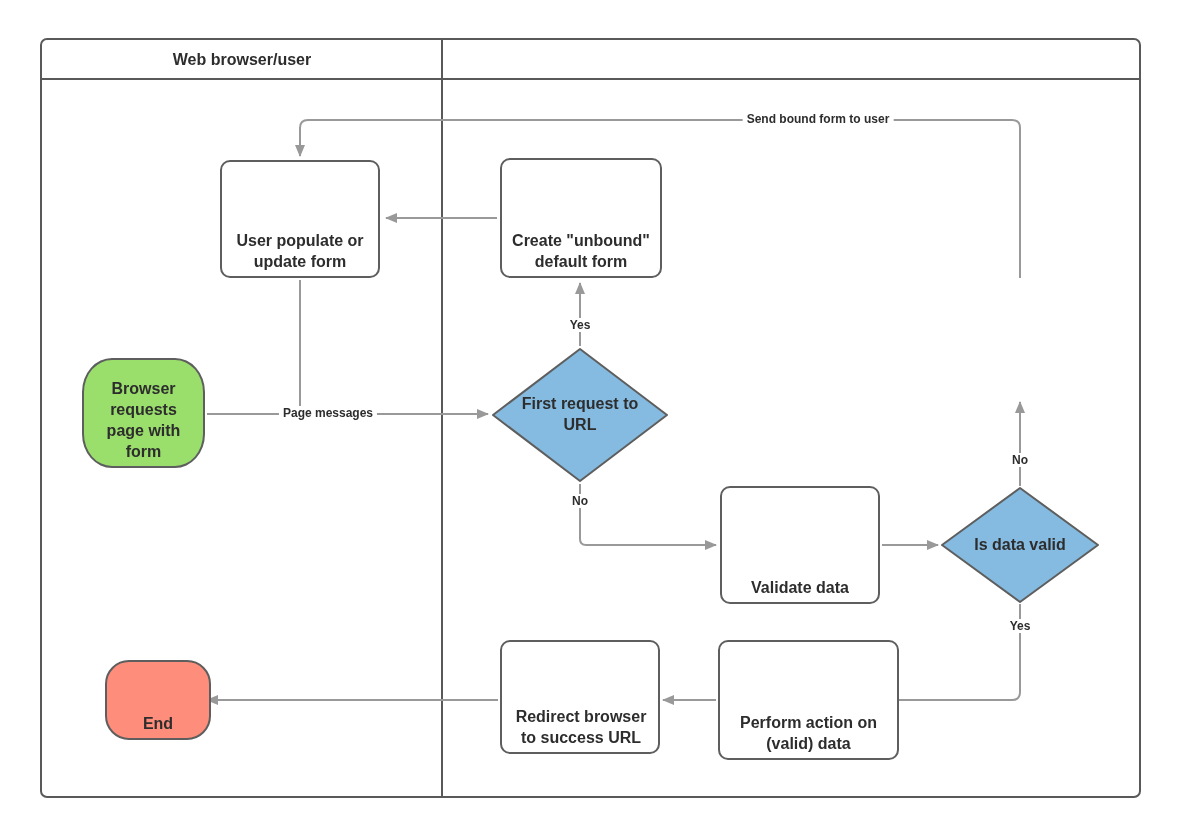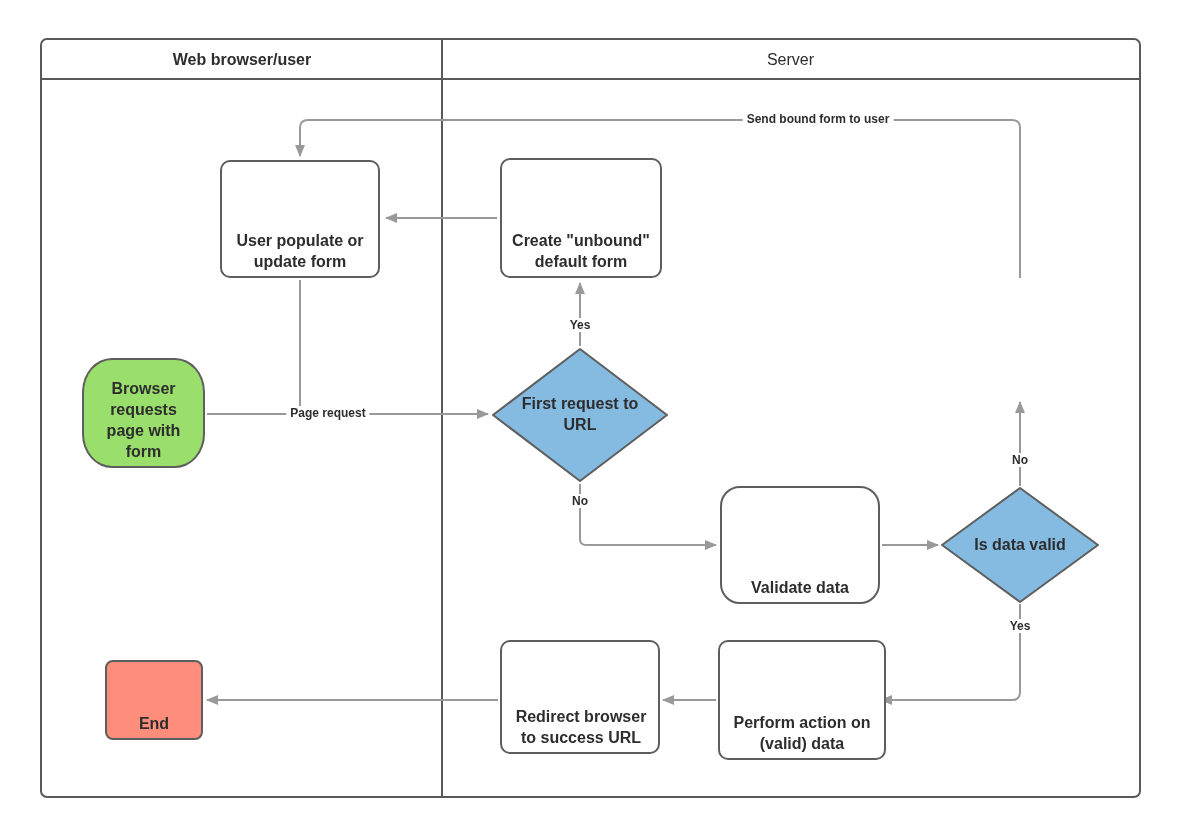--- a/index.html
+++ b/index.html
@@ -40,28 +40,28 @@
     text-align:center;font-weight:bold;font-size:16px;line-height:1.32;
     border:2px solid var(--color-node_border,#5e5e5e);background:var(--color-node_fill,#ffffff);
     padding:4px 8px;
   }
   .node.process{border-radius:10px;}
   .node.start{
     left:82px;top:358px;width:123px;height:110px;border-radius:30px / 34px;
     background:var(--color-start_fill,#9ade6b);padding:4px 8px;
   }
   .node.end{
-    left:105px;top:660px;width:98px;height:80px;border-radius:8px;
+    left:105px;top:660px;width:106px;height:80px;border-radius:24px;
     background:var(--color-end_fill,#fe8d7b);
   }
   .node.user-populate{left:220px;top:160px;width:160px;height:118px;}
   .node.create-unbound{left:500px;top:158px;width:162px;height:120px;}
-  .node.validate{left:720px;top:486px;width:160px;height:118px;border-radius:20px;}
+  .node.validate{left:720px;top:486px;width:160px;height:118px;}
   .node.create-form{left:940px;top:280px;width:162px;height:118px;}
-  .node.perform{left:718px;top:640px;width:168px;height:120px;}
+  .node.perform{left:718px;top:640px;width:181px;height:120px;}
   .node.redirect{left:500px;top:640px;width:160px;height:114px;padding-left:10px;}
   .diamond-label{
     position:absolute;transform:translate(-50%,-50%);text-align:center;
     font-weight:bold;font-size:16px;line-height:1.3;pointer-events:none;
   }
   .diamond-label.d1{left:580px;top:415px;width:120px;}
   .diamond-label.d2{left:1020px;top:545px;width:130px;}
   
   .edge-label{
     position:absolute;transform:translate(-50%,-50%);
@@ -70,21 +70,20 @@
 </style>
 </head>
 <body>
 
 <div class="canvas">
 
   <div class="pool">
     <div class="pool-header"></div>
     <div class="lane-divider"></div>
     <div class="lane-title first">Web browser/user</div>
-    <div class="lane-title second">Server</div>
   </div>
 
   <svg class="overlay" width="1180" height="840" viewBox="0 0 1180 840">
     <defs>
       <marker id="arrowhead" markerUnits="userSpaceOnUse" markerWidth="14" markerHeight="12" refX="12" refY="6" orient="auto">
         <path d="M1,1 L13,6 L1,11 Z"></path>
       </marker>
     </defs>
 
     <path class="edge" d="M207,414 L488,414" marker-end="url(#arrowhead)"></path>
@@ -128,20 +127,20 @@
     <span>Redirect browser to success URL</span>
   </div>
 
   <div class="node end">
     <span>End</span>
   </div>
 
   <div class="diamond-label d1">First request to URL</div>
   <div class="diamond-label d2">Is data valid</div>
 
-  <span class="edge-label" style="left:328px;top:413px;">Page request</span>
+  <span class="edge-label" style="left:328px;top:413px;">Page messages</span>
   <span class="edge-label" style="left:580px;top:325px;">Yes</span>
   <span class="edge-label" style="left:580px;top:501px;">No</span>
   <span class="edge-label" style="left:1020px;top:460px;">No</span>
   <span class="edge-label" style="left:1020px;top:626px;">Yes</span>
   <span class="edge-label" style="left:818px;top:119px;">Send bound form to user</span>
 
 </div>
 
 </body></html>

